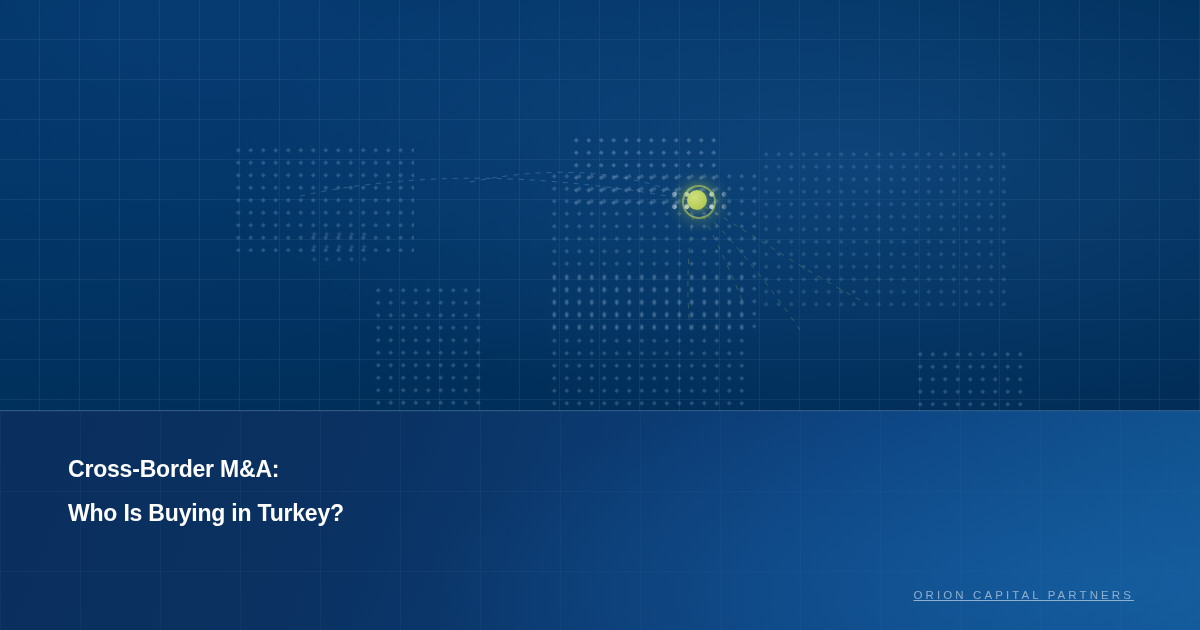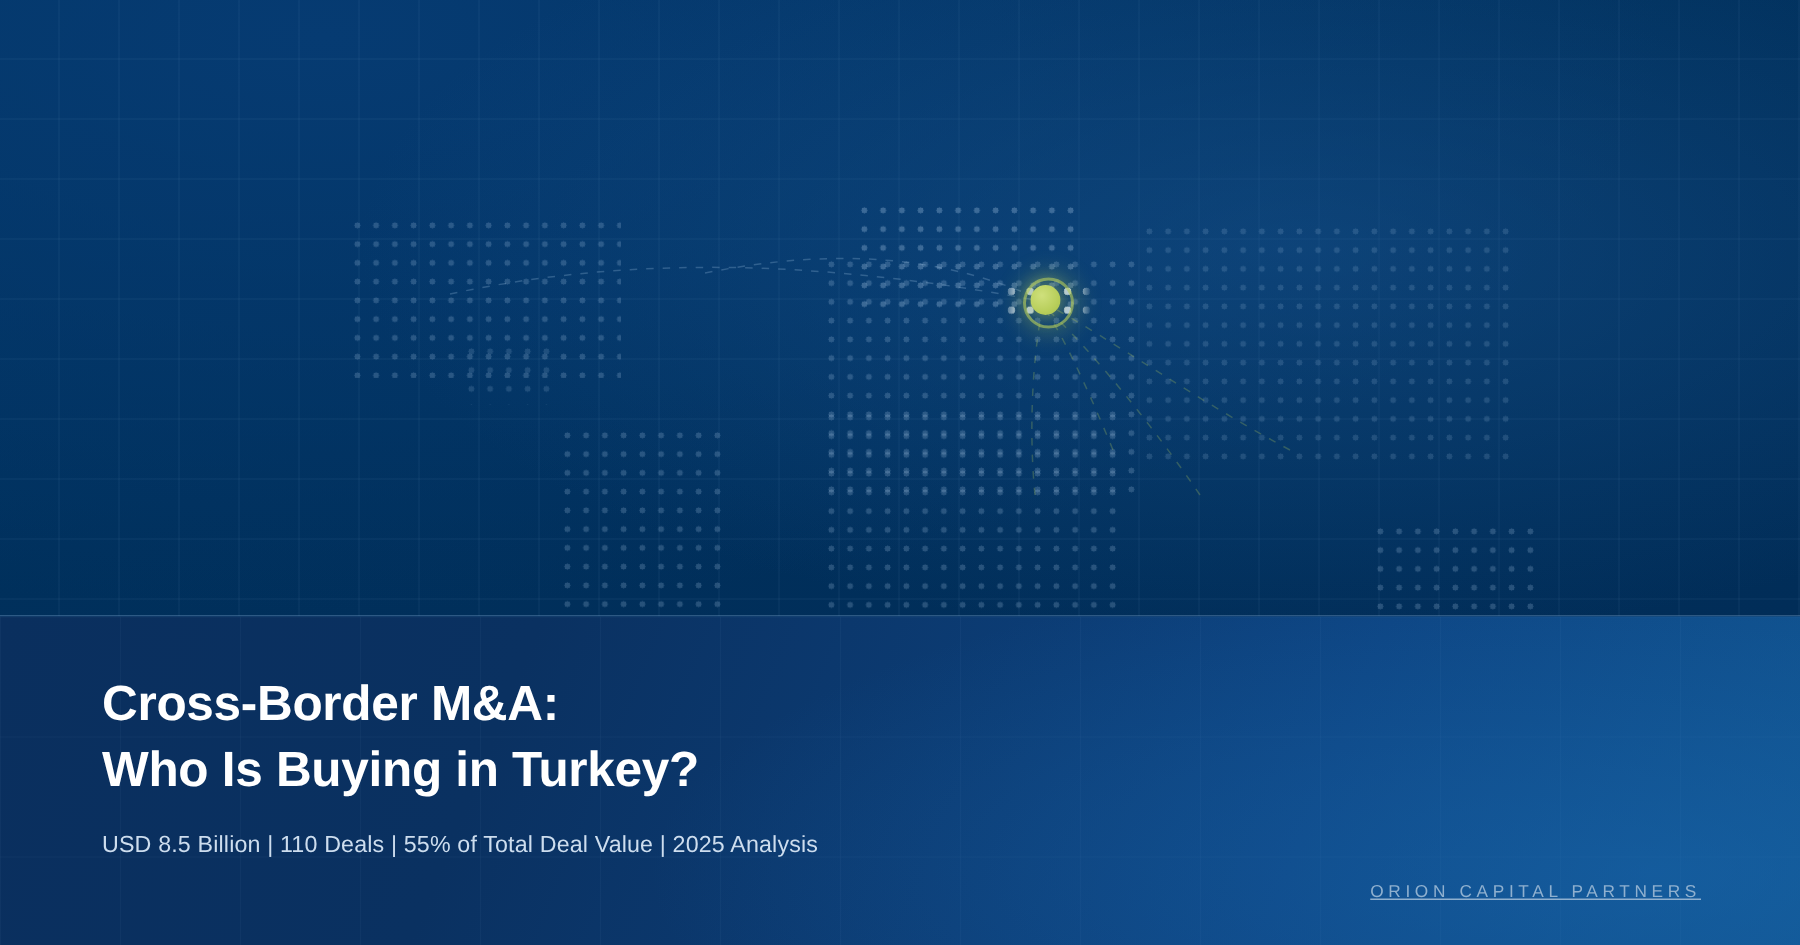--- a/index.html
+++ b/index.html
@@ -88,21 +88,21 @@
     background-size:80px 80px;
   }
   .band-glow{
     position:absolute;inset:0;
     background:radial-gradient(80% 140% at 92% 78%, rgba(26,106,176,.48) 0%, rgba(26,106,176,0) 70%);
   }
 
   .title{
     position:absolute;left:68px;top:447px;
     margin:0;
-    font-size:33px;line-height:44px;
+    font-size:23px;line-height:44px;
     font-weight:bold;
     letter-spacing:-0.2px;
     color:#ffffff;
     white-space:pre;
   }
   .subtitle{
     position:absolute;left:68px;top:553px;
     margin:0;
     font-size:15.5px;line-height:22px;
     font-weight:normal;
@@ -161,17 +161,16 @@
   <div class="divider"></div>
 
   <div class="band">
     <div class="band-grid"></div>
     <div class="band-glow"></div>
   </div>
 
   <h1 class="title"><span>Cross-Border M&amp;A:</span>
 <span>Who Is Buying in Turkey?</span></h1>
 
-  <p class="subtitle">USD 8.5 Billion | 110 Deals | 55% of Total Deal Value | 2025 Analysis</p>
 
   <p class="brand">ORION CAPITAL PARTNERS</p>
 
 </div>
 
 </body></html>

